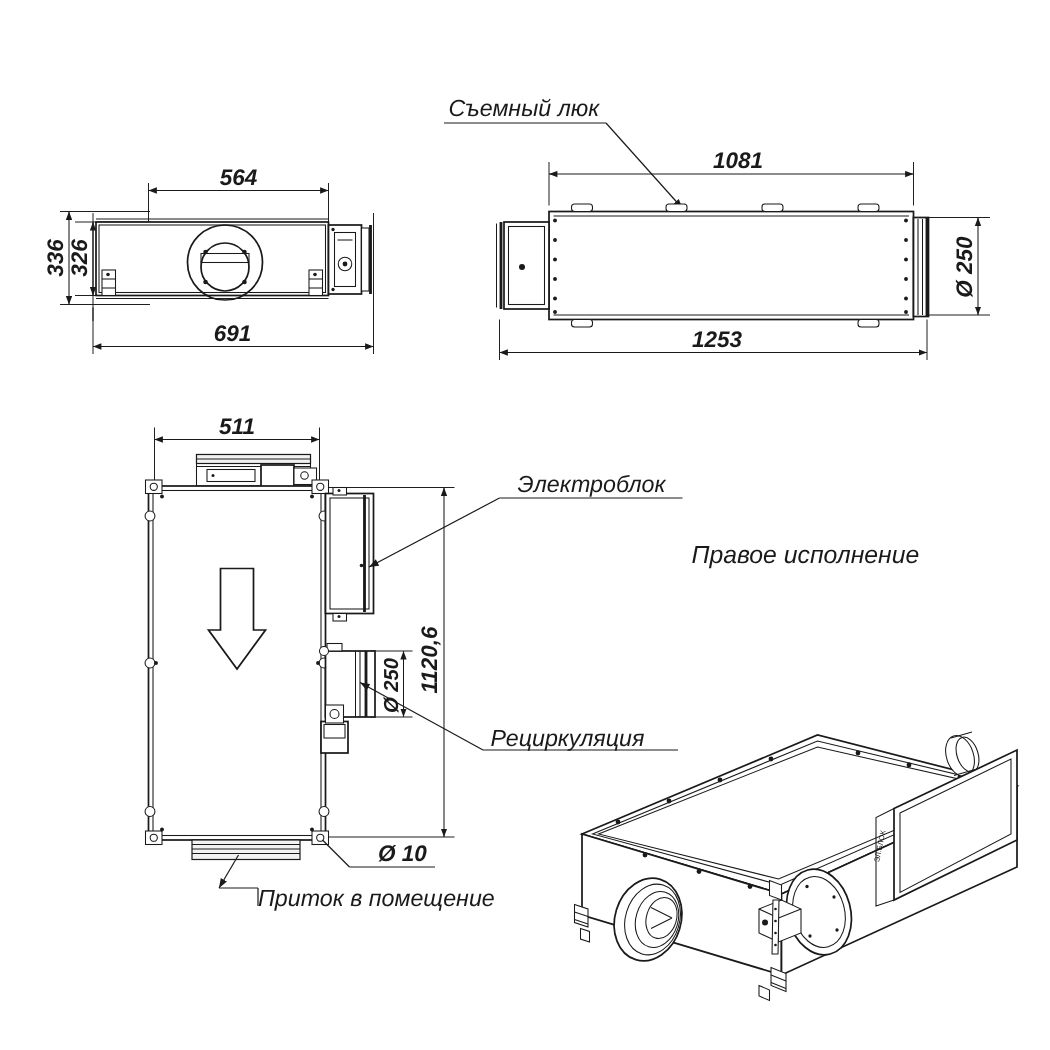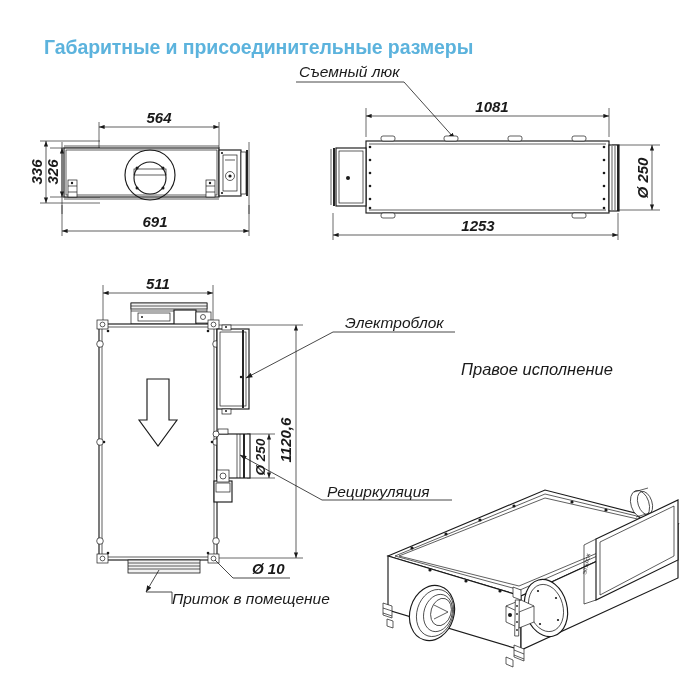--- a/index.html
+++ b/index.html
@@ -61,21 +61,20 @@
   .wht-t{ fill: #ffffff; stroke: #1a1a1a; stroke-width: 0.7; }
   .gry  { fill: #f2f2f2; stroke: #1a1a1a; stroke-width: 0.8; }
   .dot  { fill: #1a1a1a; }
   .nofill { fill: none; }
 </style>
 </head>
 <body>
 
 <div id="root">
 
-  <div id="page-title" style="color: rgb(92, 179, 221);">Габаритные и присоединительные размеры</div>
 
   <svg class="drawing" viewBox="0 0 700 700">
     <defs>
       <marker id="ar" markerWidth="9" markerHeight="9" refX="8" refY="3" orient="auto" markerUnits="strokeWidth">
         <path d="M0,0 L8,3 L0,6 Z" fill="#1a1a1a"></path>
       </marker>
       <marker id="arb" markerWidth="9" markerHeight="9" refX="0" refY="3" orient="auto" markerUnits="strokeWidth">
         <path d="M8,0 L0,3 L8,6 Z" fill="#1a1a1a"></path>
       </marker>
       <pattern id="louver" width="4" height="4" patternUnits="userSpaceOnUse">

